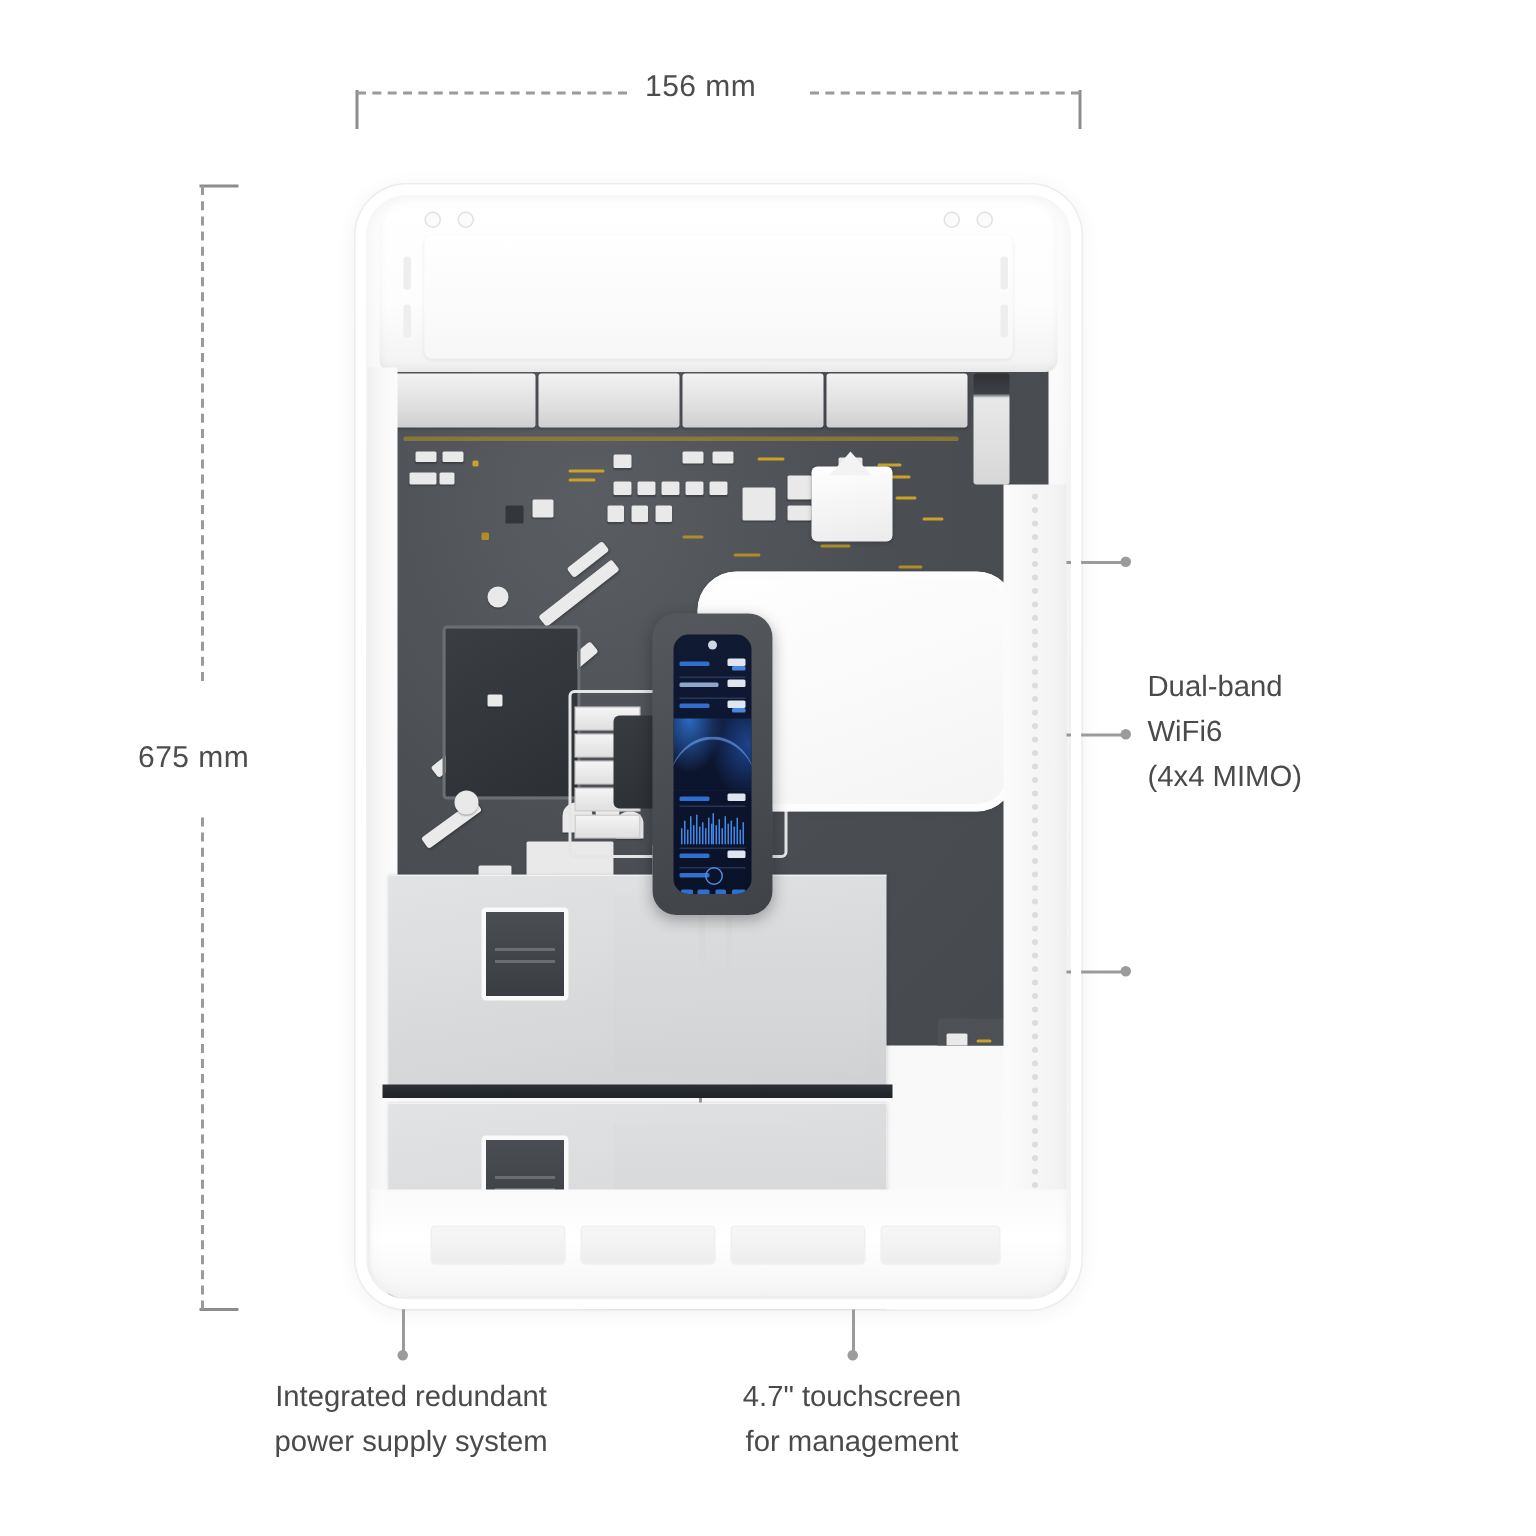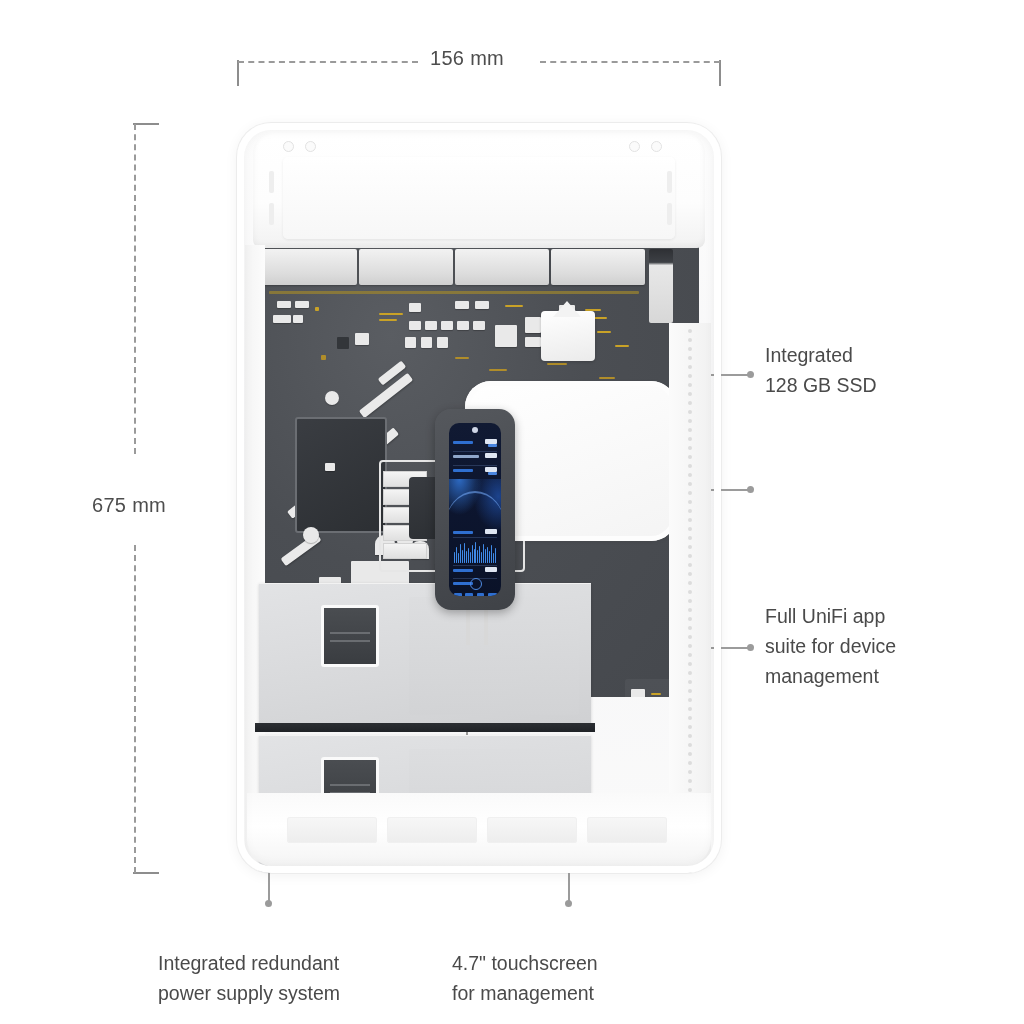--- a/index.html
+++ b/index.html
@@ -34,21 +34,21 @@
 
   
   .callout{
     position:absolute;
     font-size:19.5px;
     line-height:30px;
     color:#4a4a4a;
     white-space:pre-line;
   }
   .callout.right{text-align:left;}
-  .callout.center{text-align:left;margin-top:32px;}
+  .callout.center{text-align:center;}
   .lead{position:absolute;background:#9b9b9b;}
   .lead-h{height:1.6px;}
   .lead-v{width:1.6px;}
   .dot{
     position:absolute;width:7px;height:7px;border-radius:50%;
     background:#9b9b9b;
   }
 
   
   #device{
@@ -567,36 +567,34 @@
 
       <div class="homeDot"></div>
     </div>
   </div>
 
   <div>
     <div class="lead lead-h" style="left:612px;top:374px;width:138px;"></div>
     <div class="lead lead-v" style="left:612px;top:340px;height:35px;"></div>
     <div class="dot" style="left:747px;top:371px;"></div>
   </div>
-  <div class="callout right" style="left:765px;top:340px;width:240px;">Integrated
-128 GB SSD</div>
 
   <div>
     <div class="lead lead-h" style="left:505px;top:489px;width:245px;"></div>
     <div class="dot" style="left:747px;top:486px;"></div>
   </div>
+  <div class="callout right" style="left:765px;top:443px;width:250px;">Dual-band
+WiFi6
+(4x4 MIMO)</div>
 
   <div>
     <div class="lead lead-v" style="left:485px;top:610px;height:38px;"></div>
     <div class="lead lead-h" style="left:485px;top:647px;width:265px;"></div>
     <div class="dot" style="left:747px;top:644px;"></div>
   </div>
-  <div class="callout right" style="left:765px;top:601px;width:250px;">Full UniFi app
-suite for device
-management</div>
 
   <div>
     <div class="lead lead-v" style="left:385px;top:806px;height:62px;"></div>
     <div class="lead lead-h" style="left:268px;top:866px;width:118px;"></div>
     <div class="lead lead-v" style="left:268px;top:866px;height:38px;"></div>
     <div class="dot" style="left:265px;top:900px;"></div>
   </div>
   <div class="callout center" style="left:158px;top:916px;width:232px;">Integrated redundant
 power supply system</div>
 

